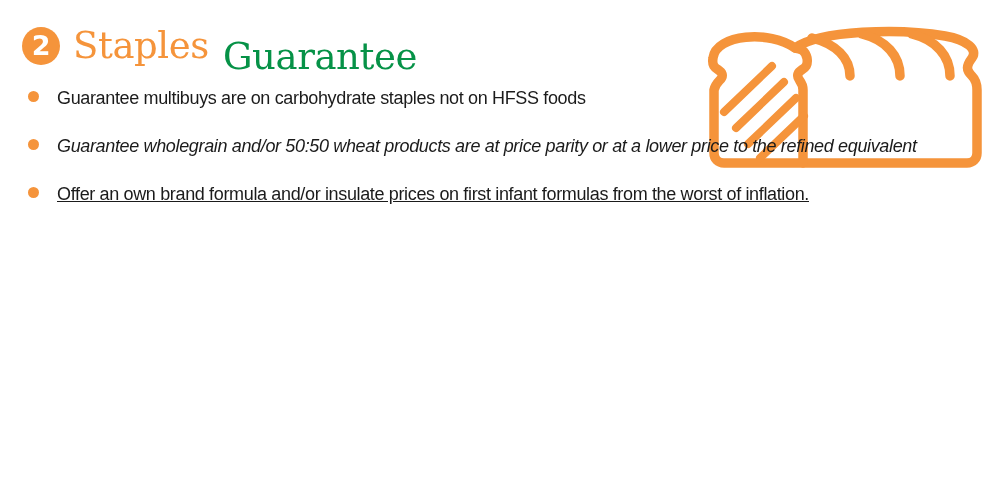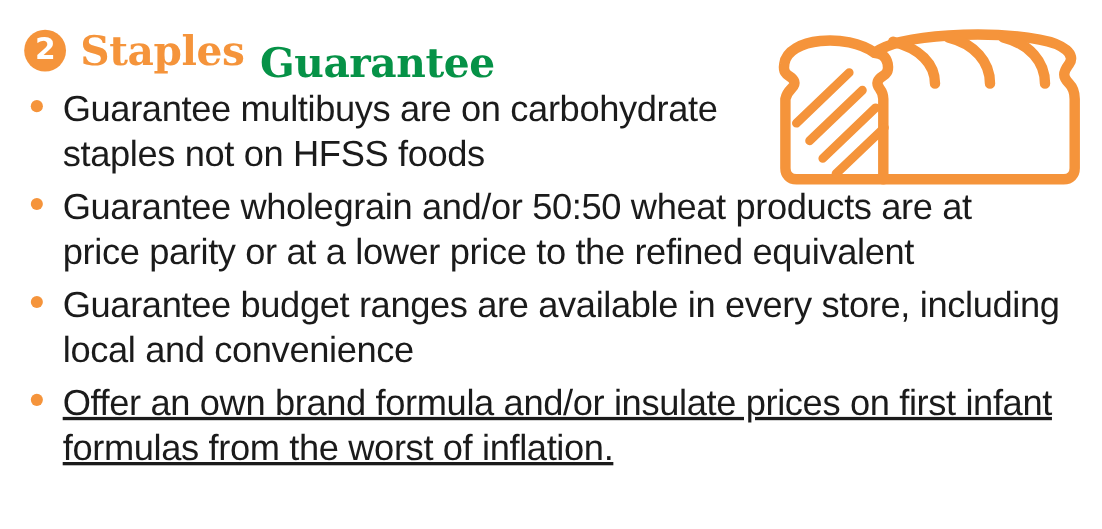--- a/index.html
+++ b/index.html
@@ -44,21 +44,21 @@
     font-size: 27px;
     line-height: 38px;
     text-align: center;
     flex: 0 0 auto;
     margin-right: 13px;
     letter-spacing: -0.5px;
   }
 
   .title-word {
     font-family: "DejaVu Serif", serif;
-    font-weight: bold;
+    font-weight: normal;
     font-size: 37px;
     line-height: 40px;
     letter-spacing: -0.4px;
   }
   .title-primary { color: #F5943B; }
   .title-secondary { color: #069247; margin-left: 14px; margin-top: 23px; }
 
   
   .bullets {
     position: absolute;
@@ -78,29 +78,30 @@
     width: 11px;
     height: 11px;
     border-radius: 50%;
     background: #F5943B;
     margin-top: 13px;
     margin-right: 18px;
   }
 
   .bullet-text {
     font-family: "Liberation Sans", sans-serif;
-    font-size: 33px;
+    font-size: 18px;
     line-height: 41px;
     color: #1b1b1b;
     letter-spacing: -0.35px;
     max-width: 900px;
+    text-align: center;
   }
 
   .b1 .bullet-text { max-width: 640px; }
-  .b2 .bullet-text { max-width: 880px; }
+  .b2 .bullet-text { max-width: 880px; font-style: italic; }
   .b3 .bullet-text { max-width: 930px; }
   .b4 .bullet-text { max-width: 930px; text-decoration: underline; }
 
   
   .bread-icon {
     position: absolute;
     left: 700px;
     top: 6px;
     width: 290px;
     height: 170px;
@@ -161,24 +162,20 @@
     <div class="bullet-row b1">
       <span class="bullet-dot"></span>
       <span class="bullet-text">Guarantee multibuys are on carbohydrate staples not on HFSS foods</span>
     </div>
 
     <div class="bullet-row b2">
       <span class="bullet-dot"></span>
       <span class="bullet-text">Guarantee wholegrain and/or 50:50 wheat products are at price parity or at a lower price to the refined equivalent</span>
     </div>
 
-    <div class="bullet-row b3">
-      <span class="bullet-dot"></span>
-      <span class="bullet-text">Guarantee budget ranges are available in every store, including local and convenience</span>
-    </div>
 
     <div class="bullet-row b4">
       <span class="bullet-dot"></span>
       <span class="bullet-text">Offer an own brand formula and/or insulate prices on first infant formulas from the worst of inflation.</span>
     </div>
 
   </div>
 
 </div>
 

